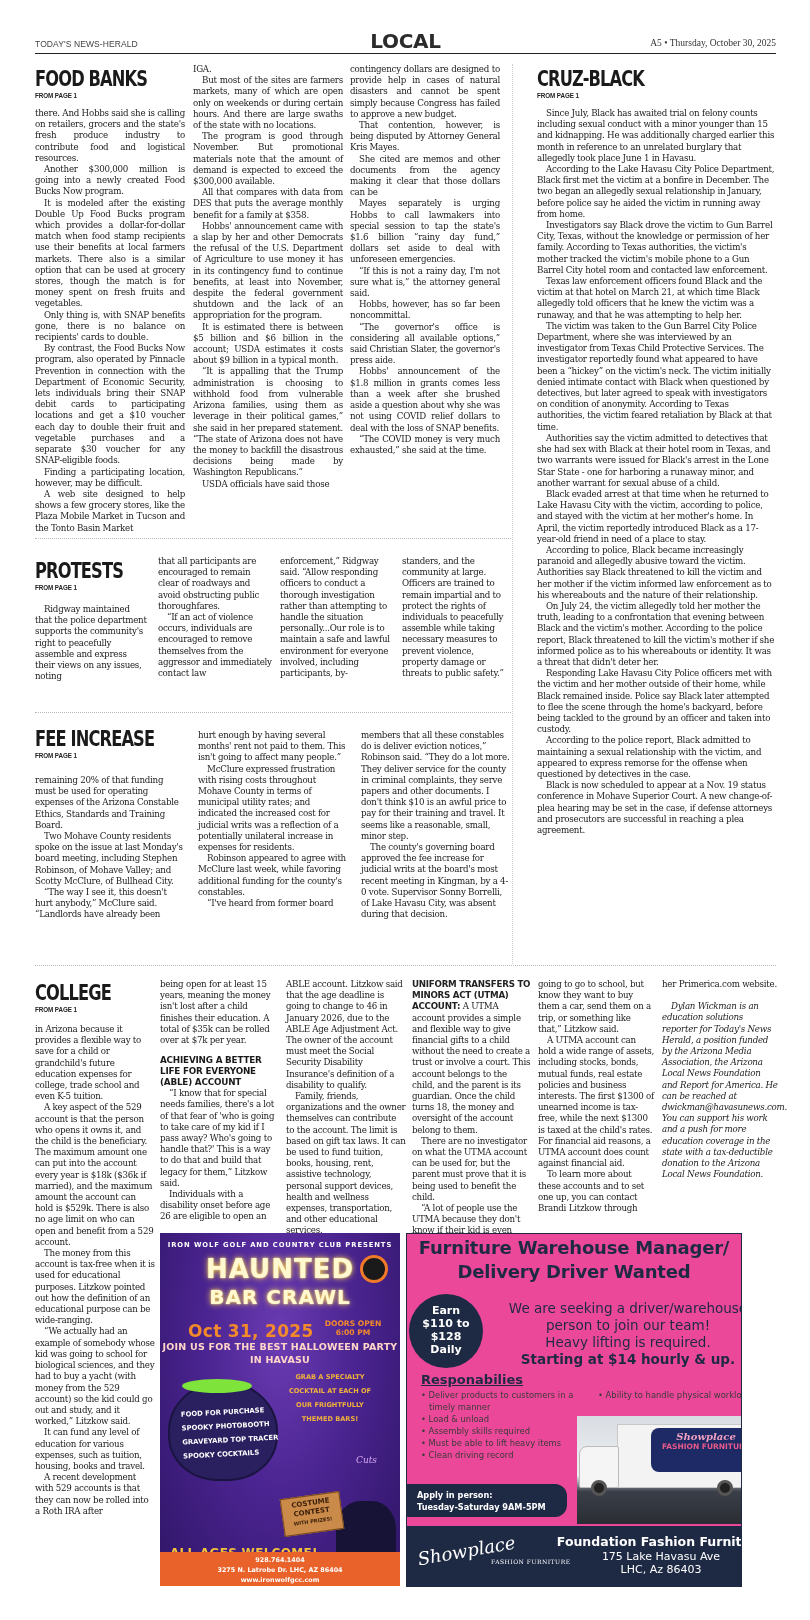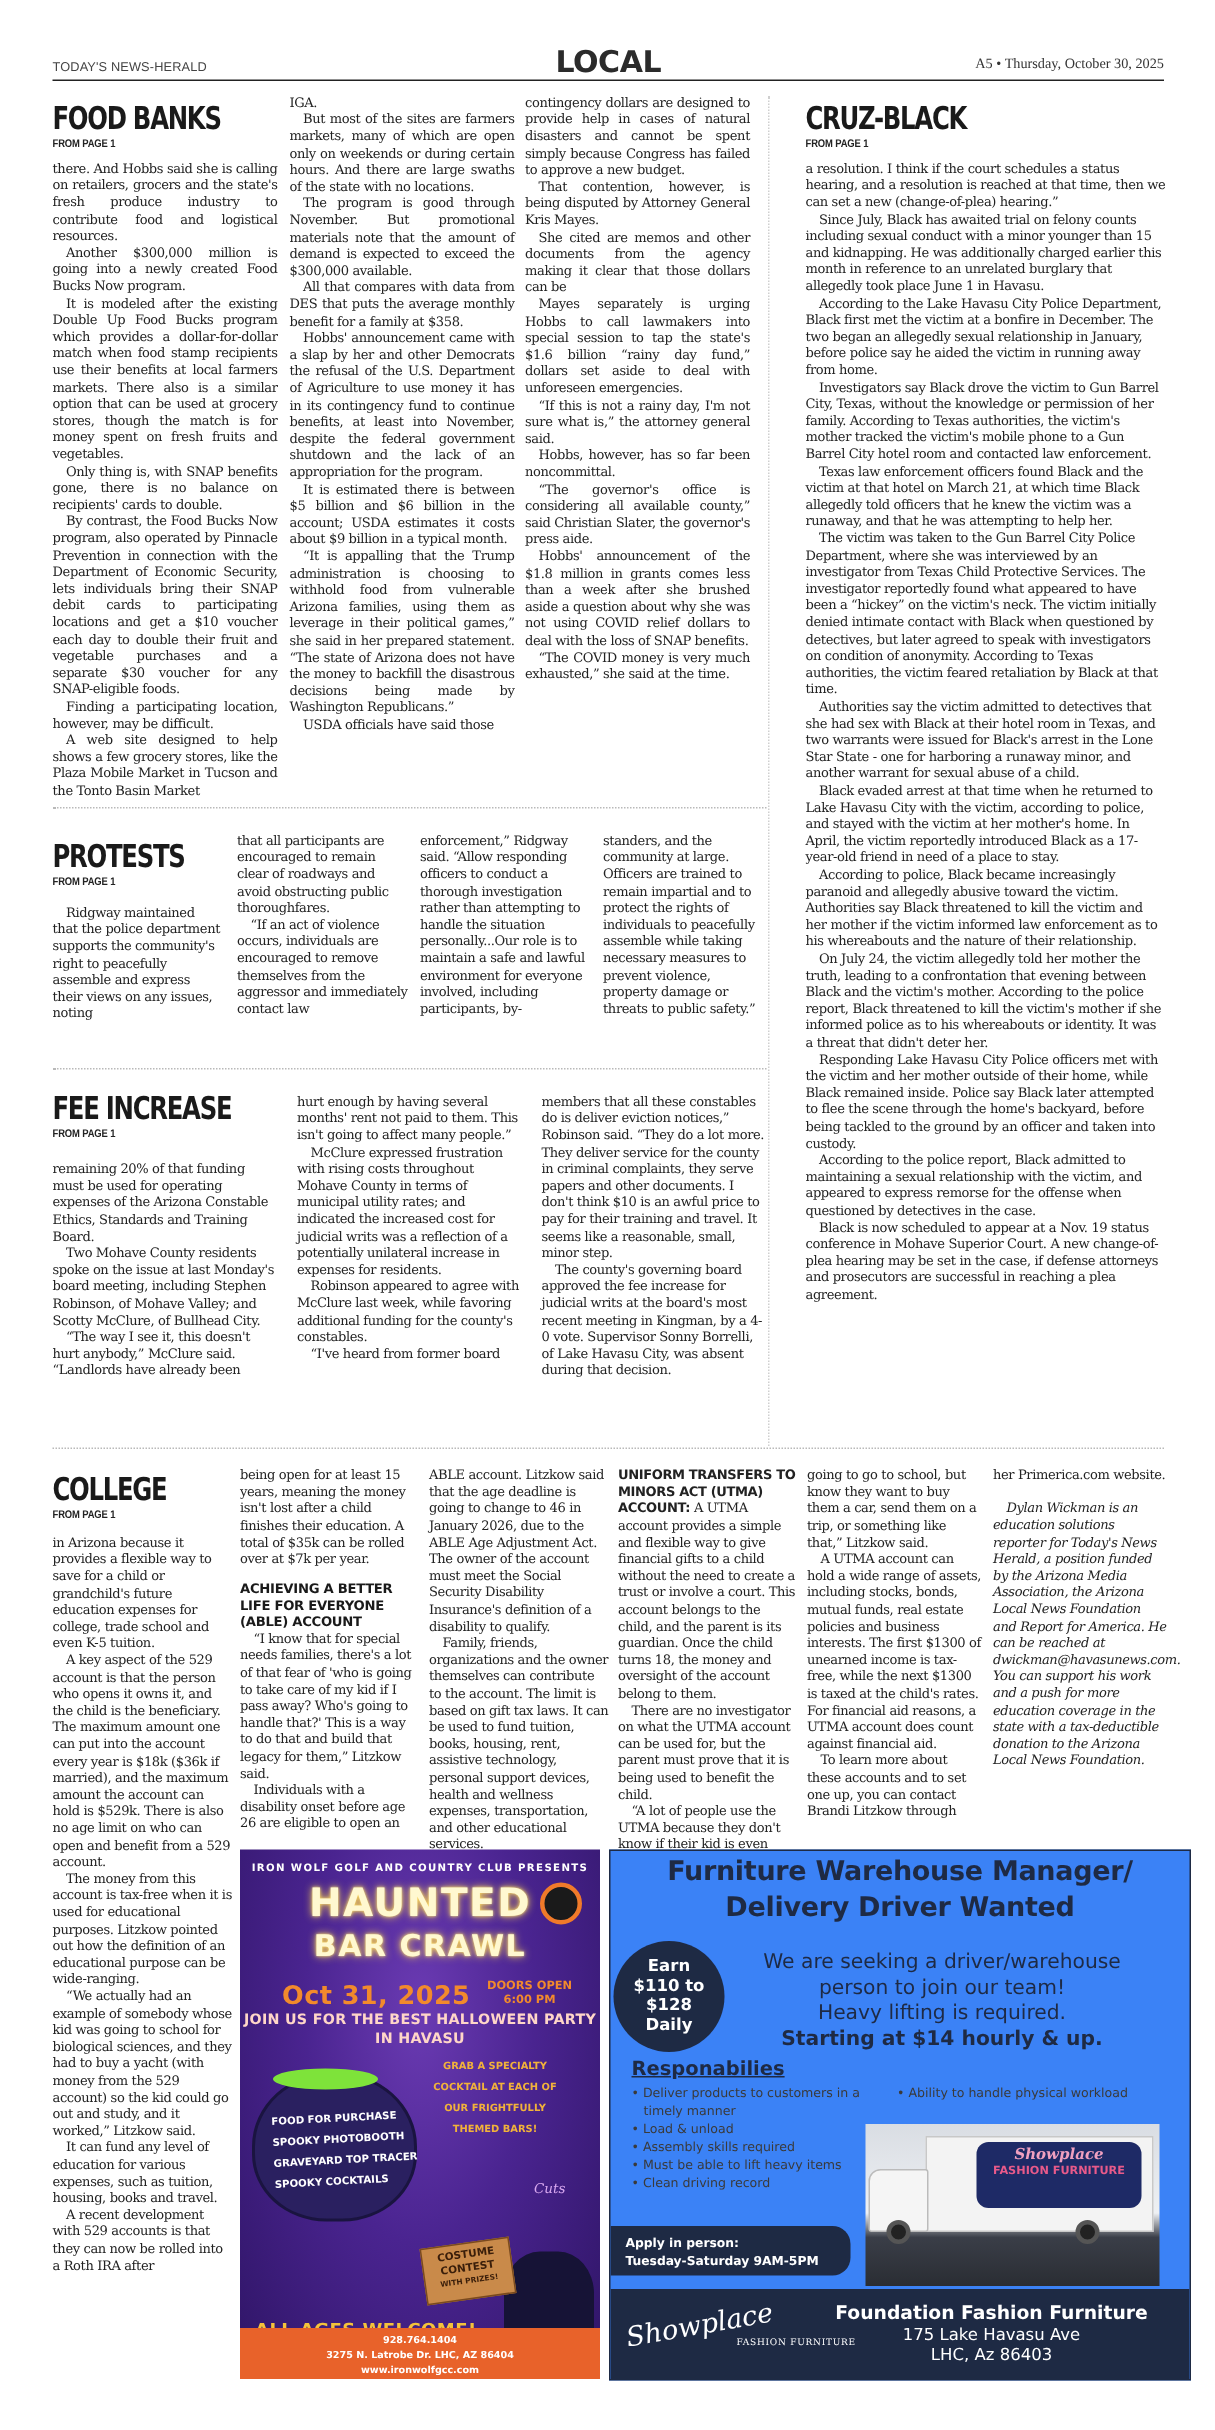--- a/index.html
+++ b/index.html
@@ -41,21 +41,21 @@
   .haunt .h-list { position: absolute; left: 22px; top: 172px; width: 100px; font-family: "DejaVu Sans", sans-serif; font-weight: bold; font-size: 6.8px; line-height: 14px; color: #fff; transform: rotate(-3deg); }
   .haunt .h-sign { position: absolute; left: 122px; top: 262px; width: 60px; height: 38px; background: #c98a4a; border: 1px solid #7a4a1e; transform: rotate(-8deg); text-align: center; font-family: "DejaVu Sans", sans-serif; font-weight: bold; font-size: 7px; line-height: 9px; color: #3a1e0a; padding-top: 3px; }
   .haunt .h-sign small { font-size: 5px; display: block; }
   .haunt .h-ghost { position: absolute; left: 176px; top: 268px; width: 60px; height: 70px; background: #161336; border-radius: 40% 40% 20% 20%; }
   .haunt .h-cuts { position: absolute; left: 196px; top: 222px; font-family: "DejaVu Serif", serif; font-style: italic; font-size: 9px; color: #d8a8f0; }
   .haunt .h-all { position: absolute; left: 10px; top: 313px; font-family: "DejaVu Sans", sans-serif; font-weight: bold; font-size: 12px; color: #f4c23a; letter-spacing: 0.3px; }
   .haunt .h-bring { position: absolute; left: 10px; top: 328px; font-family: "DejaVu Sans", sans-serif; font-weight: bold; font-size: 6.7px; color: #f4a23a; }
   .haunt .h-foot { position: absolute; left: 0; right: 0; bottom: 0; height: 34px; background: #e8622a; text-align: center; font-family: "DejaVu Sans", sans-serif; font-weight: bold; font-size: 6.4px; line-height: 10px; color: #fff; padding-top: 3px; }
 
   
-  .job { position: absolute; left: 406px; top: 1233px; width: 388px; height: 354px; border: 1.5px solid #1e2a44; background: #3b82f6; overflow: hidden; font-family: "DejaVu Sans", sans-serif; color: #1e2a44; }
+  .job { position: absolute; left: 406px; top: 1233px; width: 336px; height: 354px; border: 1.5px solid #1e2a44; background: #ec4899; overflow: hidden; font-family: "DejaVu Sans", sans-serif; color: #1e2a44; }
   .job .j-title { position: absolute; top: 2px; left: 0; right: 0; text-align: center; font-weight: bold; font-size: 18px; line-height: 24px; color: #1e2a44; letter-spacing: -0.2px; }
   .job .j-circle { position: absolute; left: 2px; top: 60px; width: 74px; height: 74px; border-radius: 50%; background: #1e2a44; color: #fff; text-align: center; font-weight: bold; font-size: 11px; line-height: 13px; padding-top: 10px; }
   .job .j-seek { position: absolute; left: 78px; top: 66px; width: 286px; text-align: center; font-size: 13.5px; line-height: 17px; color: #1e2a44; }
   .job .j-seek b { font-weight: bold; }
   .job .j-resp { position: absolute; left: 14px; top: 138px; font-weight: bold; font-size: 13px; text-decoration: underline; color: #1e2a44; }
   .job .j-list1 { position: absolute; left: 14px; top: 155px; width: 175px; font-size: 8.4px; line-height: 12px; color: #3a3a3a; }
   .job .j-list2 { position: absolute; left: 191px; top: 155px; width: 170px; font-size: 8.4px; line-height: 12px; color: #3a3a3a; }
   .job ul { list-style: none; }
   .job li { padding-left: 8px; text-indent: -8px; }
   .job li::before { content: "• "; }
@@ -109,33 +109,32 @@
   <p>“It is appalling that the Trump administration is choosing to withhold food from vulnerable Arizona families, using them as leverage in their political games,” she said in her prepared statement. “The state of Arizona does not have the money to backfill the disastrous decisions being made by Washington Republicans.”</p>
   <p>USDA officials have said those</p>
 </div>
 <div class="col just" style="left:350px;top:64px;width:150px;">
   <p class="noind">contingency dollars are designed to provide help in cases of natural disasters and cannot be spent simply because Congress has failed to approve a new budget.</p>
   <p>That contention, however, is being disputed by Attorney General Kris Mayes.</p>
   <p>She cited are memos and other documents from the agency making it clear that those dollars can be</p>
   <p>Mayes separately is urging Hobbs to call lawmakers into special session to tap the state's $1.6 billion “rainy day fund,” dollars set aside to deal with unforeseen emergencies.</p>
   <p>“If this is not a rainy day, I'm not sure what is,” the attorney general said.</p>
   <p>Hobbs, however, has so far been noncommittal.</p>
-  <p>“The governor's office is considering all available county,” said Christian Slater, the governor's press aide.</p>
+  <p>“The governor's office is considering all available options,” said Christian Slater, the governor's press aide.</p>
   <p>Hobbs' announcement of the $1.8 million in grants comes less than a week after she brushed aside a question about why she was not using COVID relief dollars to deal with the loss of SNAP benefits.</p>
   <p>“The COVID money is very much exhausted,” she said at the time.</p>
 </div>
 
 <div class="vrule" style="left:512px;top:64px;height:900px;"></div>
 
 <div style="position:absolute;left:537px;top:68px;">
   <div class="headline">CRUZ-BLACK</div>
   <div class="fromp">FROM PAGE 1</div>
 </div>
 <div class="col" style="left:537px;top:108px;width:240px;">
-  <p class="noind">a resolution. I think if the court schedules a status hearing, and a resolution is reached at that time, then we can set a new (change-of-plea) hearing.”</p>
   <p>Since July, Black has awaited trial on felony counts including sexual conduct with a minor younger than 15 and kidnapping. He was additionally charged earlier this month in reference to an unrelated burglary that allegedly took place June 1 in Havasu.</p>
   <p>According to the Lake Havasu City Police Department, Black first met the victim at a bonfire in December. The two began an allegedly sexual relationship in January, before police say he aided the victim in running away from home.</p>
   <p>Investigators say Black drove the victim to Gun Barrel City, Texas, without the knowledge or permission of her family. According to Texas authorities, the victim's mother tracked the victim's mobile phone to a Gun Barrel City hotel room and contacted law enforcement.</p>
   <p>Texas law enforcement officers found Black and the victim at that hotel on March 21, at which time Black allegedly told officers that he knew the victim was a runaway, and that he was attempting to help her.</p>
   <p>The victim was taken to the Gun Barrel City Police Department, where she was interviewed by an investigator from Texas Child Protective Services. The investigator reportedly found what appeared to have been a “hickey” on the victim's neck. The victim initially denied intimate contact with Black when questioned by detectives, but later agreed to speak with investigators on condition of anonymity. According to Texas authorities, the victim feared retaliation by Black at that time.</p>
   <p>Authorities say the victim admitted to detectives that she had sex with Black at their hotel room in Texas, and two warrants were issued for Black's arrest in the Lone Star State - one for harboring a runaway minor, and another warrant for sexual abuse of a child.</p>
   <p>Black evaded arrest at that time when he returned to Lake Havasu City with the victim, according to police, and stayed with the victim at her mother's home. In April, the victim reportedly introduced Black as a 17-year-old friend in need of a place to stay.</p>
   <p>According to police, Black became increasingly paranoid and allegedly abusive toward the victim. Authorities say Black threatened to kill the victim and her mother if the victim informed law enforcement as to his whereabouts and the nature of their relationship.</p>
   <p>On July 24, the victim allegedly told her mother the truth, leading to a confrontation that evening between Black and the victim's mother. According to the police report, Black threatened to kill the victim's mother if she informed police as to his whereabouts or identity. It was a threat that didn't deter her.</p>
   <p>Responding Lake Havasu City Police officers met with the victim and her mother outside of their home, while Black remained inside. Police say Black later attempted to flee the scene through the home's backyard, before being tackled to the ground by an officer and taken into custody.</p>

